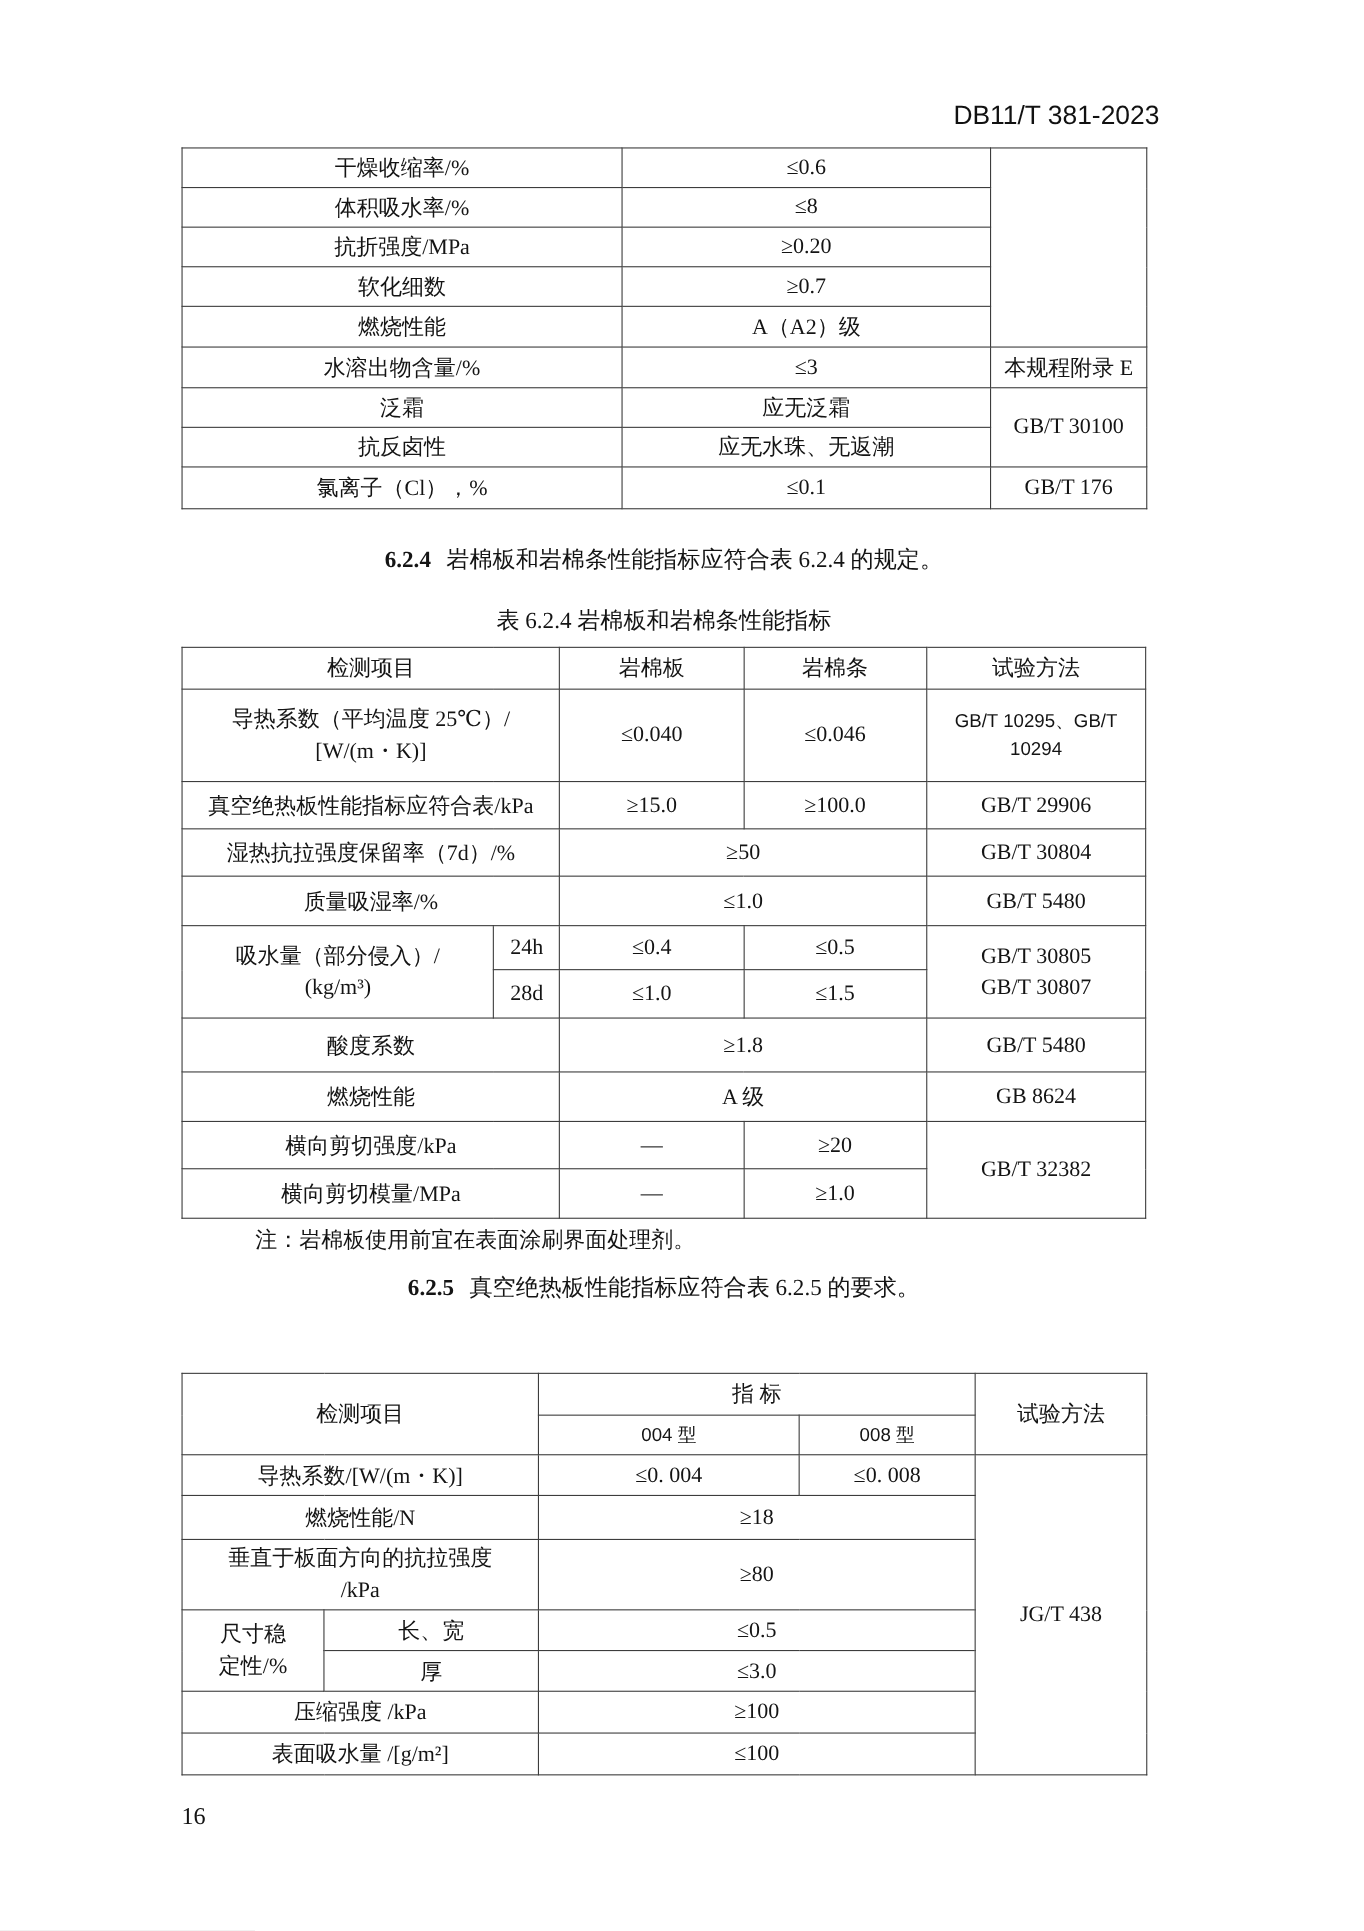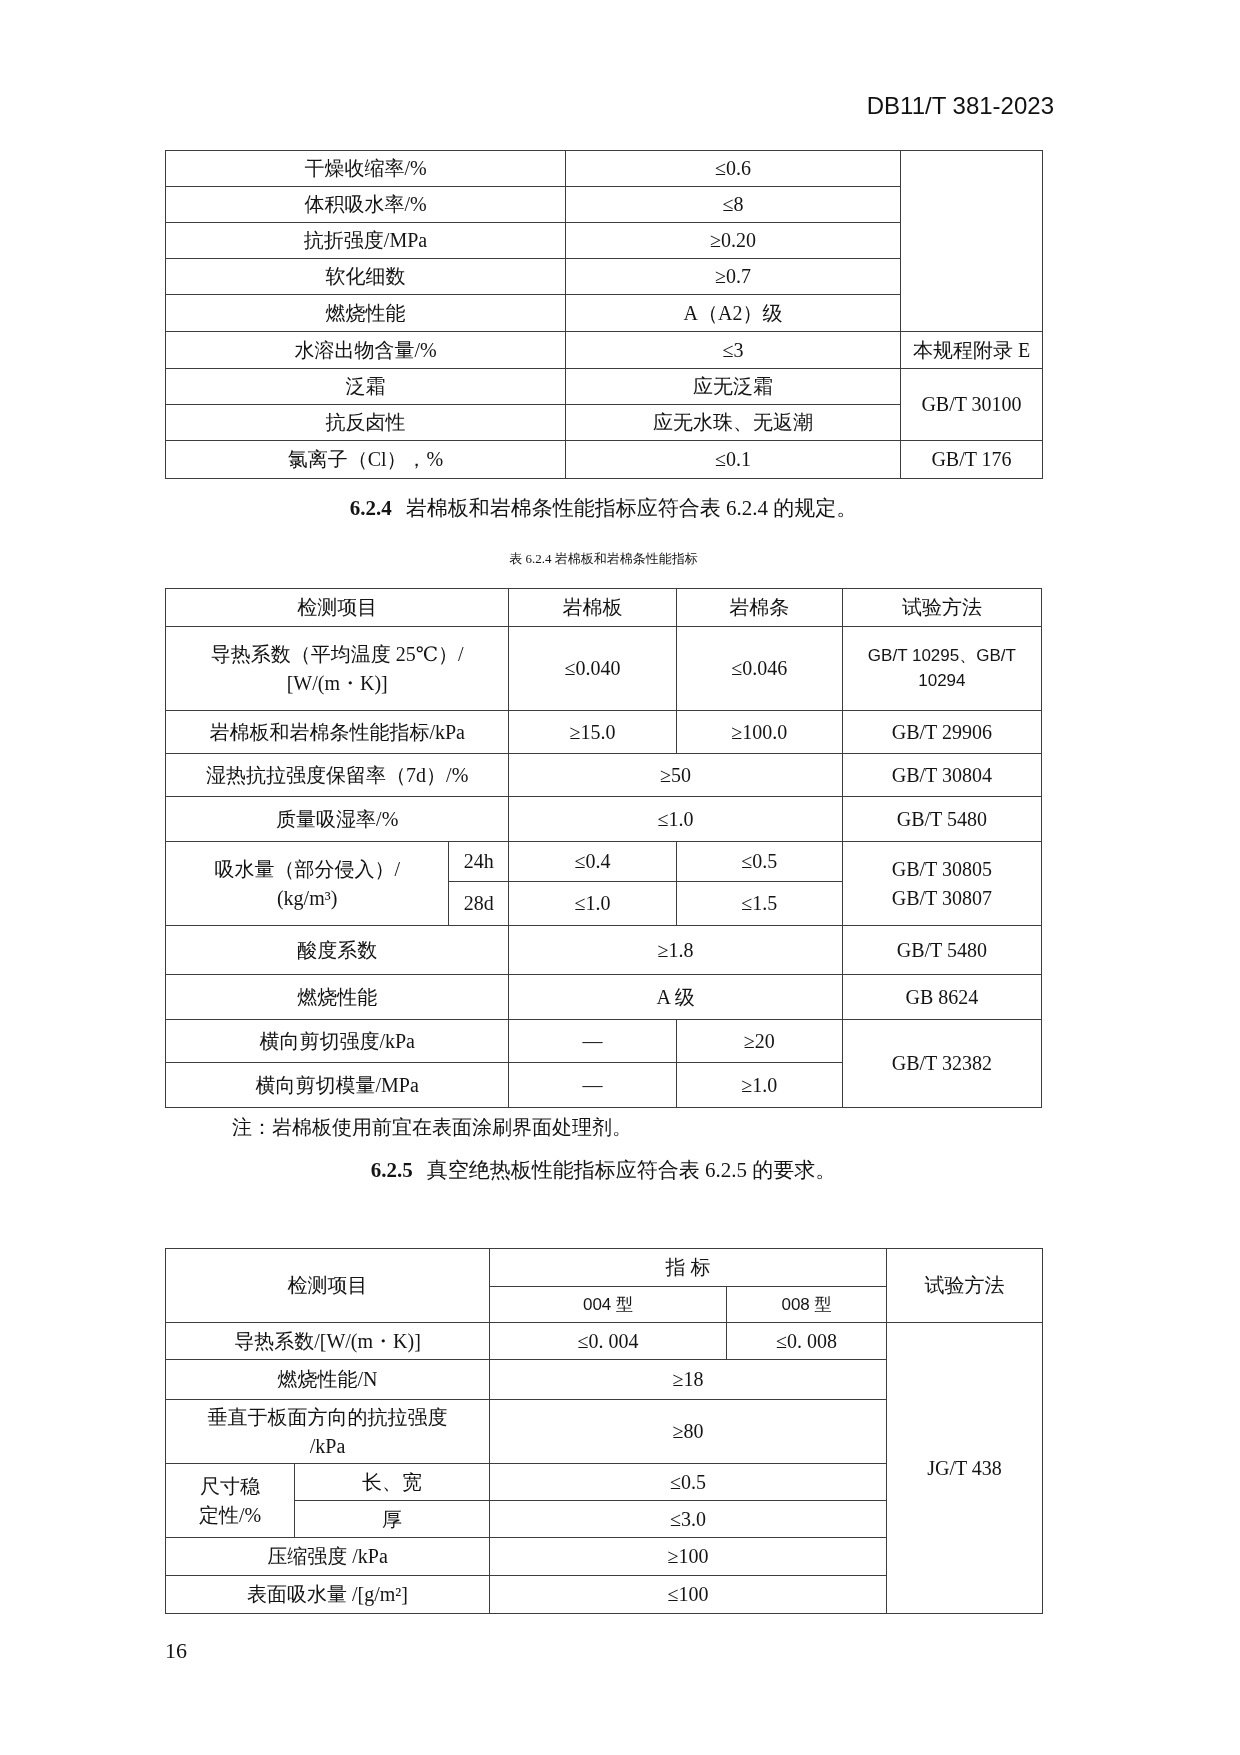--- a/index.html
+++ b/index.html
@@ -13,26 +13,26 @@
     font-family:"Liberation Sans","DejaVu Sans",sans-serif;
     font-size:24px;letter-spacing:0px;color:#111;
   }
   table{border-collapse:collapse;table-layout:fixed;}
   td{
     border:1px solid #3d3d3d;text-align:center;vertical-align:middle;
     font-size:20px;padding:0 4px;overflow:hidden;
   }
   .ml{white-space:pre-line;line-height:1.45;}
   .sans{font-family:"Liberation Sans","DejaVu Sans",sans-serif;font-size:17px;}
-  .t1{position:absolute;left:165px;top:150px;width:877px;border-radius:24px;}
+  .t1{position:absolute;left:165px;top:134px;width:877px;border-radius:24px;}
   .heading{position:absolute;left:165px;width:877px;font-size:21px;text-align:center;}
   .heading .num{font-weight:bold;margin-right:14px;}
   .h624{top:494px;}
   .h625{top:1156px;}
-  .caption{position:absolute;left:165px;width:877px;text-align:center;font-size:13px;}
+  .caption{position:absolute;left:165px;width:877px;text-align:center;font-size:21px;}
   .cap624{top:550px;}
   .cap625{top:1212px;}
   .t624{position:absolute;left:165px;top:588px;width:877px;}
   .t625{position:absolute;left:165px;top:1248px;width:877px;}
   .note{position:absolute;left:232px;top:1114px;font-size:20px;}
   .pagenum{position:absolute;left:165px;top:1638px;width:877px;text-align:left;font-size:22px;}
 </style>
 </head>
 <body>
 
@@ -113,21 +113,21 @@
     </tr>
     <tr style="height:84px">
       <td colspan="2" class="ml">导热系数（平均温度 25℃）/
 [W/(m・K)]</td>
       <td>≤0.040</td>
       <td>≤0.046</td>
       <td class="ml sans">GB/T 10295、GB/T
 10294</td>
     </tr>
     <tr style="height:43px">
-      <td colspan="2">岩棉板和岩棉条性能指标/kPa</td>
+      <td colspan="2">真空绝热板性能指标应符合表/kPa</td>
       <td>≥15.0</td>
       <td>≥100.0</td>
       <td>GB/T 29906</td>
     </tr>
     <tr style="height:43px">
       <td colspan="2">湿热抗拉强度保留率（7d）/%</td>
       <td colspan="2">≥50</td>
       <td>GB/T 30804</td>
     </tr>
     <tr style="height:45px">

